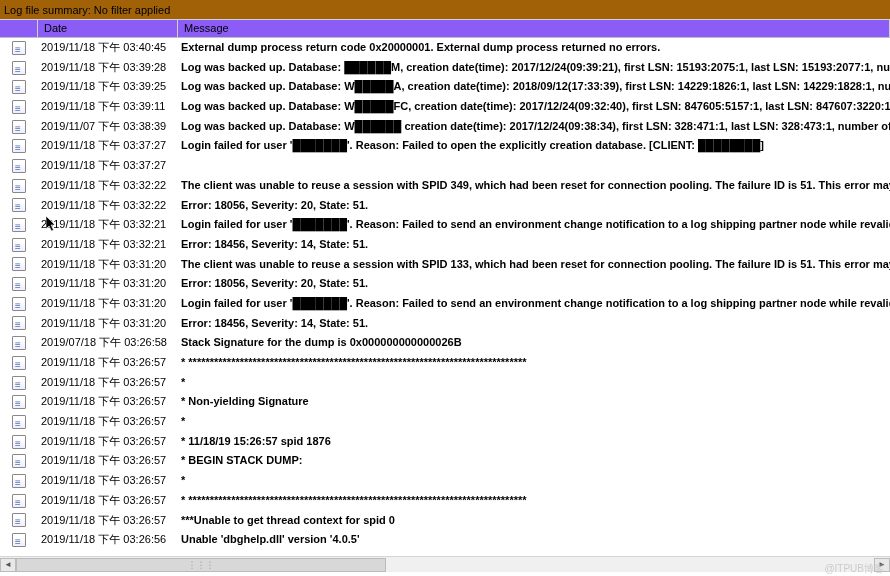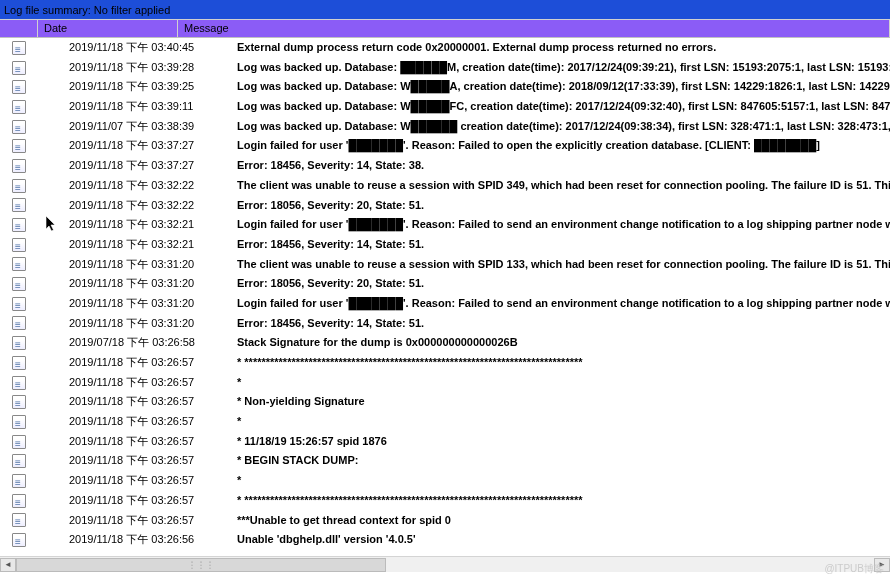--- a/index.html
+++ b/index.html
@@ -8,21 +8,21 @@
       font-size: 11px;
       background: #fff;
       width: 890px;
       height: 576px;
       overflow: hidden;
       position: relative;
     }
     .summary-bar {
       padding: 2px 4px;
       border-bottom: 1px solid #d0d0d0;
-      background: #1d4ed8;
+      background: #a16207;
       height: 20px;
       line-height: 16px;
     }
     .header-row {
       display: flex;
       background: #8b5cf6;
       border-bottom: 1px solid #c0c0c0;
       height: 18px;
       line-height: 17px;
     }
@@ -35,21 +35,20 @@
     .col-msg { flex: 1; min-width: 0; }
     .grid-body {
       height: 512px;
       overflow: hidden;
     }
     .row {
       display: flex;
       height: 19.7px;
       line-height: 19px;
       white-space: nowrap;
-      gap: 28px;
     }
     .row .cell { padding: 0 3px; }
     .icon-cell {
       width: 38px;
       flex-shrink: 0;
       display: flex;
       align-items: center;
       justify-content: center;
     }
     .date-cell { width: 140px; flex-shrink: 0; overflow: hidden; }
@@ -182,21 +181,20 @@
         <span class="log-icon"></span>
       </div>
       <div class="cell date-cell">2019/11/18 下午 03:37:27</div>
       <div class="cell msg-cell">Login failed for user '███████'. Reason: Failed to open the explicitly creation database. [CLIENT: ████████]</div>
     </div>
     <div class="row">
       <div class="cell icon-cell">
         <span class="log-icon"></span>
       </div>
       <div class="cell date-cell">2019/11/18 下午 03:37:27</div>
-      <div class="cell msg-cell">Error: 18456, Severity: 14, State: 38.</div>
     </div>
     <div class="row">
       <div class="cell icon-cell">
         <span class="log-icon"></span>
       </div>
       <div class="cell date-cell">2019/11/18 下午 03:32:22</div>
       <div class="cell msg-cell">The client was unable to reuse a session with SPID 349, which had been reset for connection pooling. The failure ID is 51. This error may have been caused by an</div>
     </div>
     <div class="row">
       <div class="cell icon-cell">

